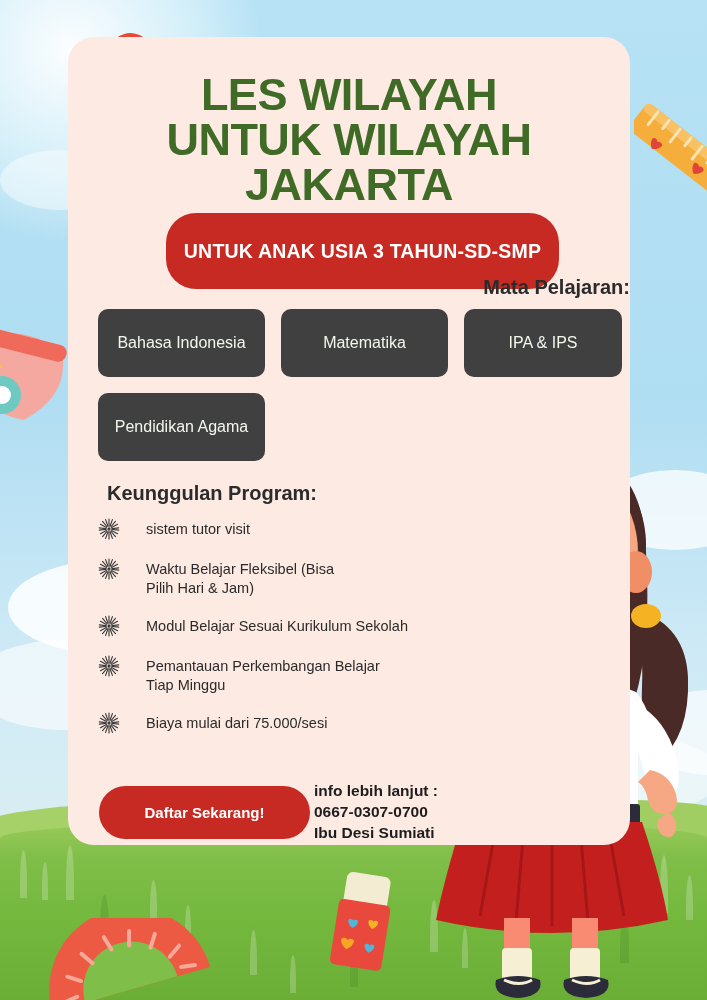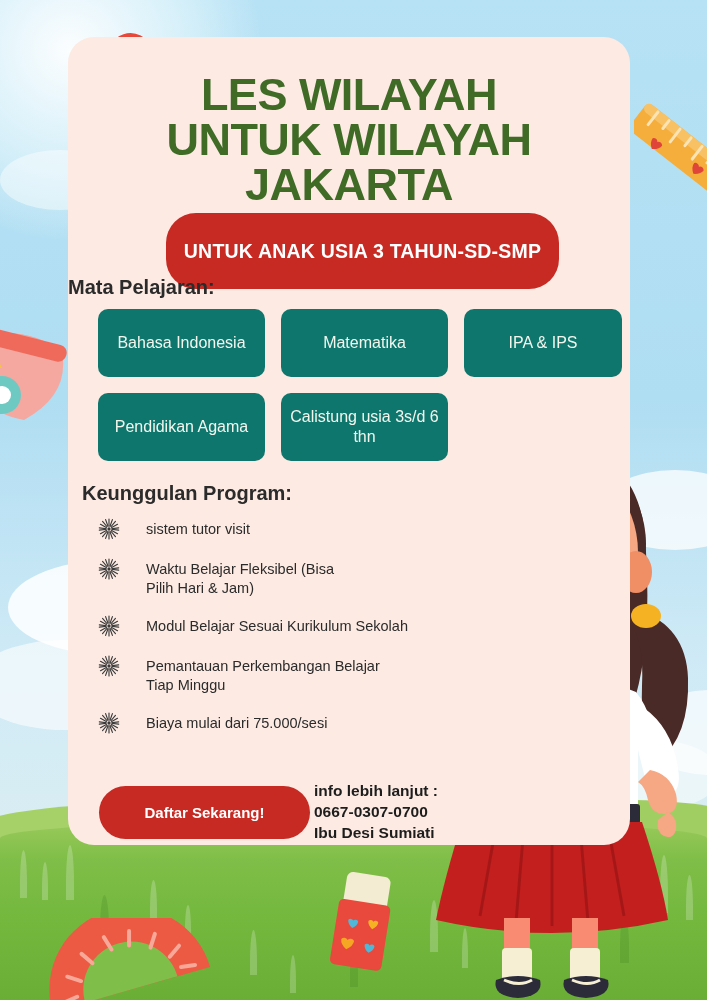--- a/index.html
+++ b/index.html
@@ -92,46 +92,46 @@
     background: #C62A23;
     border-radius: 30px;
     display: flex; align-items: center; justify-content: center;
     color: #FFFFFF; font-size: 19.5px; font-weight: bold;
     letter-spacing: 0.2px;
   }
 
   
   .mapel-label {
     position: absolute; left: 68px; top: 276px; width: 562px;
-    text-align: left; color: #2B2B2B;
+    text-align: right; color: #2B2B2B;
     font-size: 20px; font-weight: bold;
   }
 
   
   .subjects {
     position: absolute; left: 98px; top: 309px; width: 508px;
     display: grid;
     grid-template-columns: 167px 167px 158px;
     gap: 16px;
   }
   .subject {
-    background: #0f766e;
+    background: #404040;
     border-radius: 10px;
     height: 68px;
     display: flex; align-items: center; justify-content: center;
     text-align: center;
     color: #F2F7EE;
     font-size: 16px;
     line-height: 20px;
     padding: 4px 8px;
   }
 
   
   .benefits-title {
-    position: absolute; left: 82px; top: 482px;
+    position: absolute; left: 107px; top: 482px;
     color: #2B2B2B; font-size: 20px; font-weight: bold;
   }
   .benefits {
     position: absolute; left: 98px; top: 516px; width: 330px;
   }
   .benefit {
     display: flex; align-items: flex-start; gap: 26px;
     margin-bottom: 16px;
   }
   .benefit .txt {
@@ -354,21 +354,20 @@
     <span>UNTUK ANAK USIA 3 TAHUN-SD-SMP</span>
   </div>
 
   <div class="mapel-label">Mata Pelajaran:</div>
 
   <div class="subjects">
     <div class="subject">Bahasa Indonesia</div>
     <div class="subject">Matematika</div>
     <div class="subject">IPA &amp; IPS</div>
     <div class="subject">Pendidikan Agama</div>
-    <div class="subject">Calistung usia 3s/d 6 thn</div>
   </div>
 
   <div class="benefits-title">Keunggulan Program:</div>
 
   <div class="benefits">
     <div class="benefit">
       <svg class="sunburst" viewBox="0 0 40 40">
         <g stroke="#3A3A3A" stroke-width="2.1" stroke-linecap="round">
           <line x1="20" y1="20" x2="20" y2="2"></line>
             <line x1="20" y1="20" x2="26.2" y2="2.9"></line>

